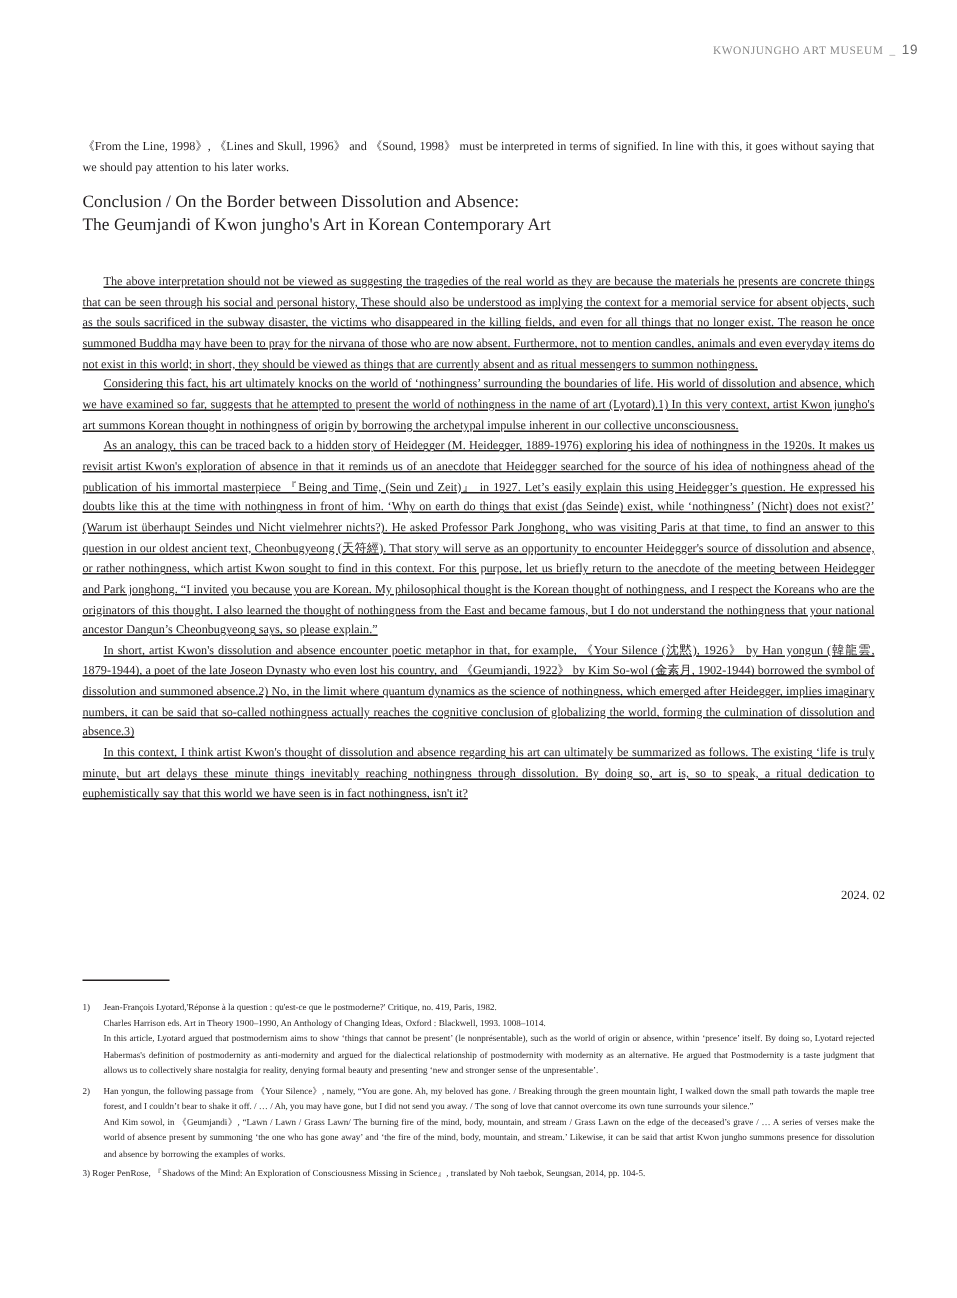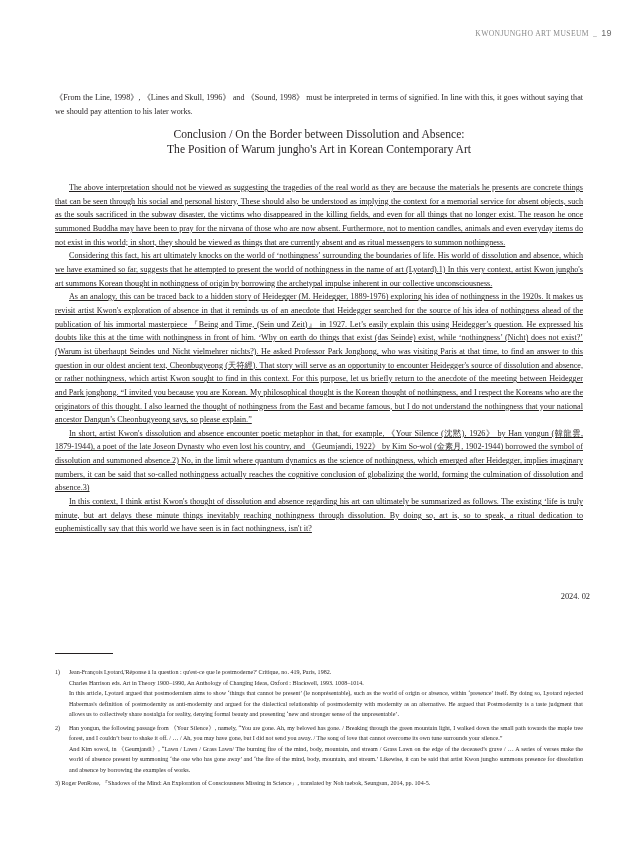--- a/index.html
+++ b/index.html
@@ -16,21 +16,21 @@
   .running-header .pnum { font-family: "Liberation Sans", sans-serif; font-size: 9px; color: #6a6a6a; }
   .body-text {
     position: absolute; left: 55px; width: 528px;
     font-size: 8.15px; line-height: 13.65px; text-align: justify;
   }
   .body-text p { margin: 0; }
   .intro { top: 91px; }
   .intro p { text-indent: 0; }
   .heading {
     position: absolute; top: 127px; left: 55px; width: 528px;
-    text-align: center; font-size: 11.6px; line-height: 15px; color: #231f20;
+    font-size: 11.6px; line-height: 15px; color: #231f20;
   }
   .main { top: 181px; }
   .main p { text-indent: 14px; text-decoration: underline; }
   .date {
     position: absolute; top: 592px; right: 48px; font-size: 8.4px;
   }
   .fn-rule {
     position: absolute; top: 653px; left: 55px; width: 58px; height: 0;
     border-top: 1px solid #231f20;
   }
@@ -49,21 +49,21 @@
 <div class="running-header">
   <span>KWONJUNGHO ART MUSEUM</span><span class="sep">_</span><span class="pnum">19</span>
 </div>
 
 <div class="body-text intro">
   <p>《From the Line, 1998》, 《Lines and Skull, 1996》 and 《Sound, 1998》 must be interpreted in terms of signified. In line with this, it goes without saying that we should pay attention to his later works.</p>
 </div>
 
 <div class="heading">
   <div>Conclusion / On the Border between Dissolution and Absence:</div>
-  <div>The Position of Warum jungho's Art in Korean Contemporary Art</div>
+  <div>The Geumjandi of Kwon jungho's Art in Korean Contemporary Art</div>
 </div>
 
 <div class="body-text main">
   <p>The above interpretation should not be viewed as suggesting the tragedies of the real world as they are because the materials he presents are concrete things that can be seen through his social and personal history, These should also be understood as implying the context for a memorial service for absent objects, such as the souls sacrificed in the subway disaster, the victims who disappeared in the killing fields, and even for all things that no longer exist. The reason he once summoned Buddha may have been to pray for the nirvana of those who are now absent. Furthermore, not to mention candles, animals and even everyday items do not exist in this world; in short, they should be viewed as things that are currently absent and as ritual messengers to summon nothingness.</p>
   <p>Considering this fact, his art ultimately knocks on the world of ‘nothingness’ surrounding the boundaries of life. His world of dissolution and absence, which we have examined so far, suggests that he attempted to present the world of nothingness in the name of art (Lyotard).1) In this very context, artist Kwon jungho's art summons Korean thought in nothingness of origin by borrowing the archetypal impulse inherent in our collective unconsciousness.</p>
   <p>As an analogy, this can be traced back to a hidden story of Heidegger (M. Heidegger, 1889-1976) exploring his idea of nothingness in the 1920s. It makes us revisit artist Kwon's exploration of absence in that it reminds us of an anecdote that Heidegger searched for the source of his idea of nothingness ahead of the publication of his immortal masterpiece 『Being and Time, (Sein und Zeit)』 in 1927. Let’s easily explain this using Heidegger’s question. He expressed his doubts like this at the time with nothingness in front of him. ‘Why on earth do things that exist (das Seinde) exist, while ‘nothingness’ (Nicht) does not exist?’ (Warum ist überhaupt Seindes und Nicht vielmehrer nichts?). He asked Professor Park Jonghong, who was visiting Paris at that time, to find an answer to this question in our oldest ancient text, Cheonbugyeong (天符經). That story will serve as an opportunity to encounter Heidegger's source of dissolution and absence, or rather nothingness, which artist Kwon sought to find in this context. For this purpose, let us briefly return to the anecdote of the meeting between Heidegger and Park jonghong. “I invited you because you are Korean. My philosophical thought is the Korean thought of nothingness, and I respect the Koreans who are the originators of this thought. I also learned the thought of nothingness from the East and became famous, but I do not understand the nothingness that your national ancestor Dangun’s Cheonbugyeong says, so please explain.”</p>
   <p>In short, artist Kwon's dissolution and absence encounter poetic metaphor in that, for example, 《Your Silence (沈黙), 1926》 by Han yongun (韓龍雲, 1879-1944), a poet of the late Joseon Dynasty who even lost his country, and 《Geumjandi, 1922》 by Kim So-wol (金素月, 1902-1944) borrowed the symbol of dissolution and summoned absence.2) No, in the limit where quantum dynamics as the science of nothingness, which emerged after Heidegger, implies imaginary numbers, it can be said that so-called nothingness actually reaches the cognitive conclusion of globalizing the world, forming the culmination of dissolution and absence.3)</p>
   <p>In this context, I think artist Kwon's thought of dissolution and absence regarding his art can ultimately be summarized as follows. The existing ‘life is truly minute, but art delays these minute things inevitably reaching nothingness through dissolution. By doing so, art is, so to speak, a ritual dedication to euphemistically say that this world we have seen is in fact nothingness, isn't it?</p>
 </div>
 

